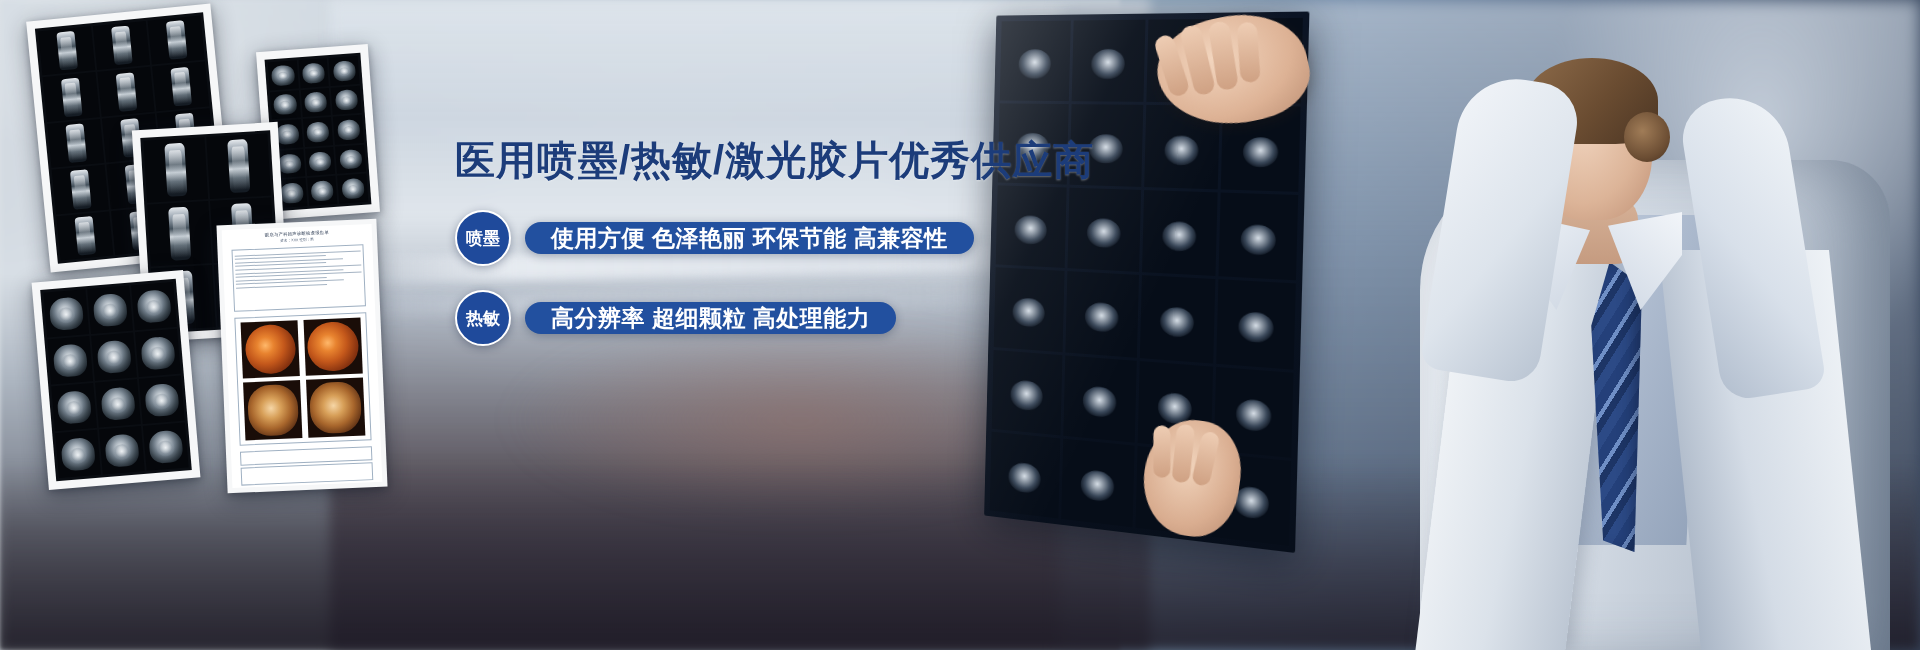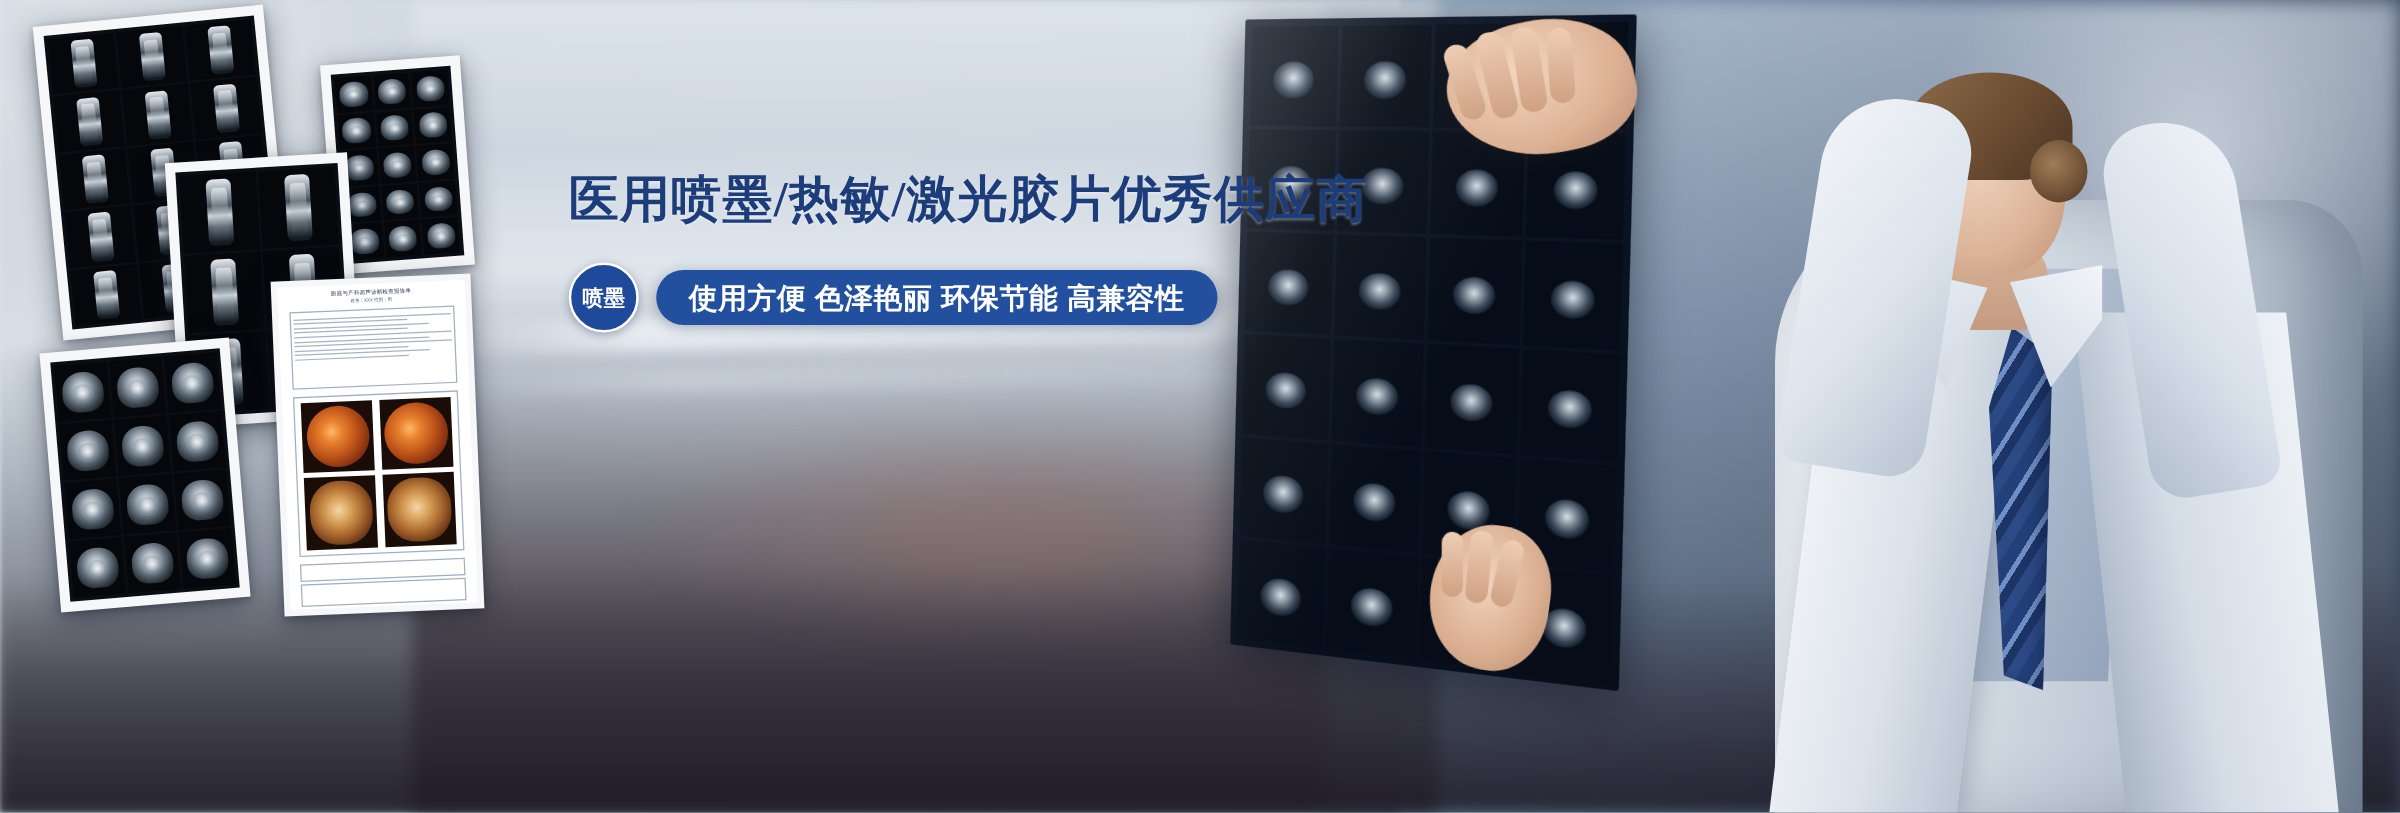--- a/index.html
+++ b/index.html
@@ -165,29 +165,29 @@
     width:80%;height:74%;border-radius:48% 48% 42% 42%;
     background:radial-gradient(ellipse at 46% 40%, #dfe8f2 0%, #9fb3c9 20%, #5d7characters 0%, #5d7692 42%, #2e3f56 64%, #0f1825 86%, #060d18 100%);}
   .fb-cell::after{content:"";position:absolute;left:50%;top:54%;transform:translate(-50%,-50%);
     width:46%;height:36%;border-radius:50%;
     background:radial-gradient(ellipse at 50% 44%, rgba(236,244,252,.9), rgba(120,142,168,.45) 52%, rgba(8,14,24,0) 80%);}
 
   
   .content{position:absolute;left:455px;top:138px;width:640px;z-index:20;}
   .headline{font-size:40px;font-weight:bold;color:#1c3c7a;letter-spacing:1px;
     line-height:1.1;white-space:nowrap;
-    text-shadow:0 1px 2px rgba(255,255,255,.35);font-family:Liberation Serif, serif;}
+    text-shadow:0 1px 2px rgba(255,255,255,.35);}
   .rows{margin-top:28px;}
   .frow{display:flex;align-items:center;margin-bottom:24px;}
   .badge{width:52px;height:52px;flex:0 0 52px;border-radius:50%;
     background:#1f4a9b;border:2px solid #ffffff;
     display:flex;align-items:center;justify-content:center;
     color:#ffffff;font-size:17px;font-weight:bold;letter-spacing:0;
     box-shadow:0 2px 8px rgba(18,32,64,.35);}
-  .pill{margin-left:14px;height:44px;display:flex;align-items:center;
+  .pill{margin-left:14px;height:32px;display:flex;align-items:center;
     padding:0 26px;border-radius:24px;background:#22509f;color:#ffffff;
     font-size:23px;font-weight:bold;white-space:nowrap;letter-spacing:.5px;
     box-shadow:0 2px 10px rgba(18,32,64,.3);}
 </style>
 </head>
 <body>
 
 <div class="banner">
 
   <div class="bg-base"></div>
@@ -367,18 +367,22 @@
   <div class="content">
     <div class="headline">医用喷墨/热敏/激光胶片优秀供应商</div>
 
     <div class="rows">
 
       <div class="frow">
         <div class="badge">喷墨</div>
         <div class="pill">使用方便 色泽艳丽 环保节能 高兼容性</div>
       </div>
 
+      <div class="frow">
+        <div class="badge">热敏</div>
+        <div class="pill">高分辨率 超细颗粒 高处理能力</div>
+      </div>
 
 
     </div>
   </div>
 
 </div>
 
 </body></html>

